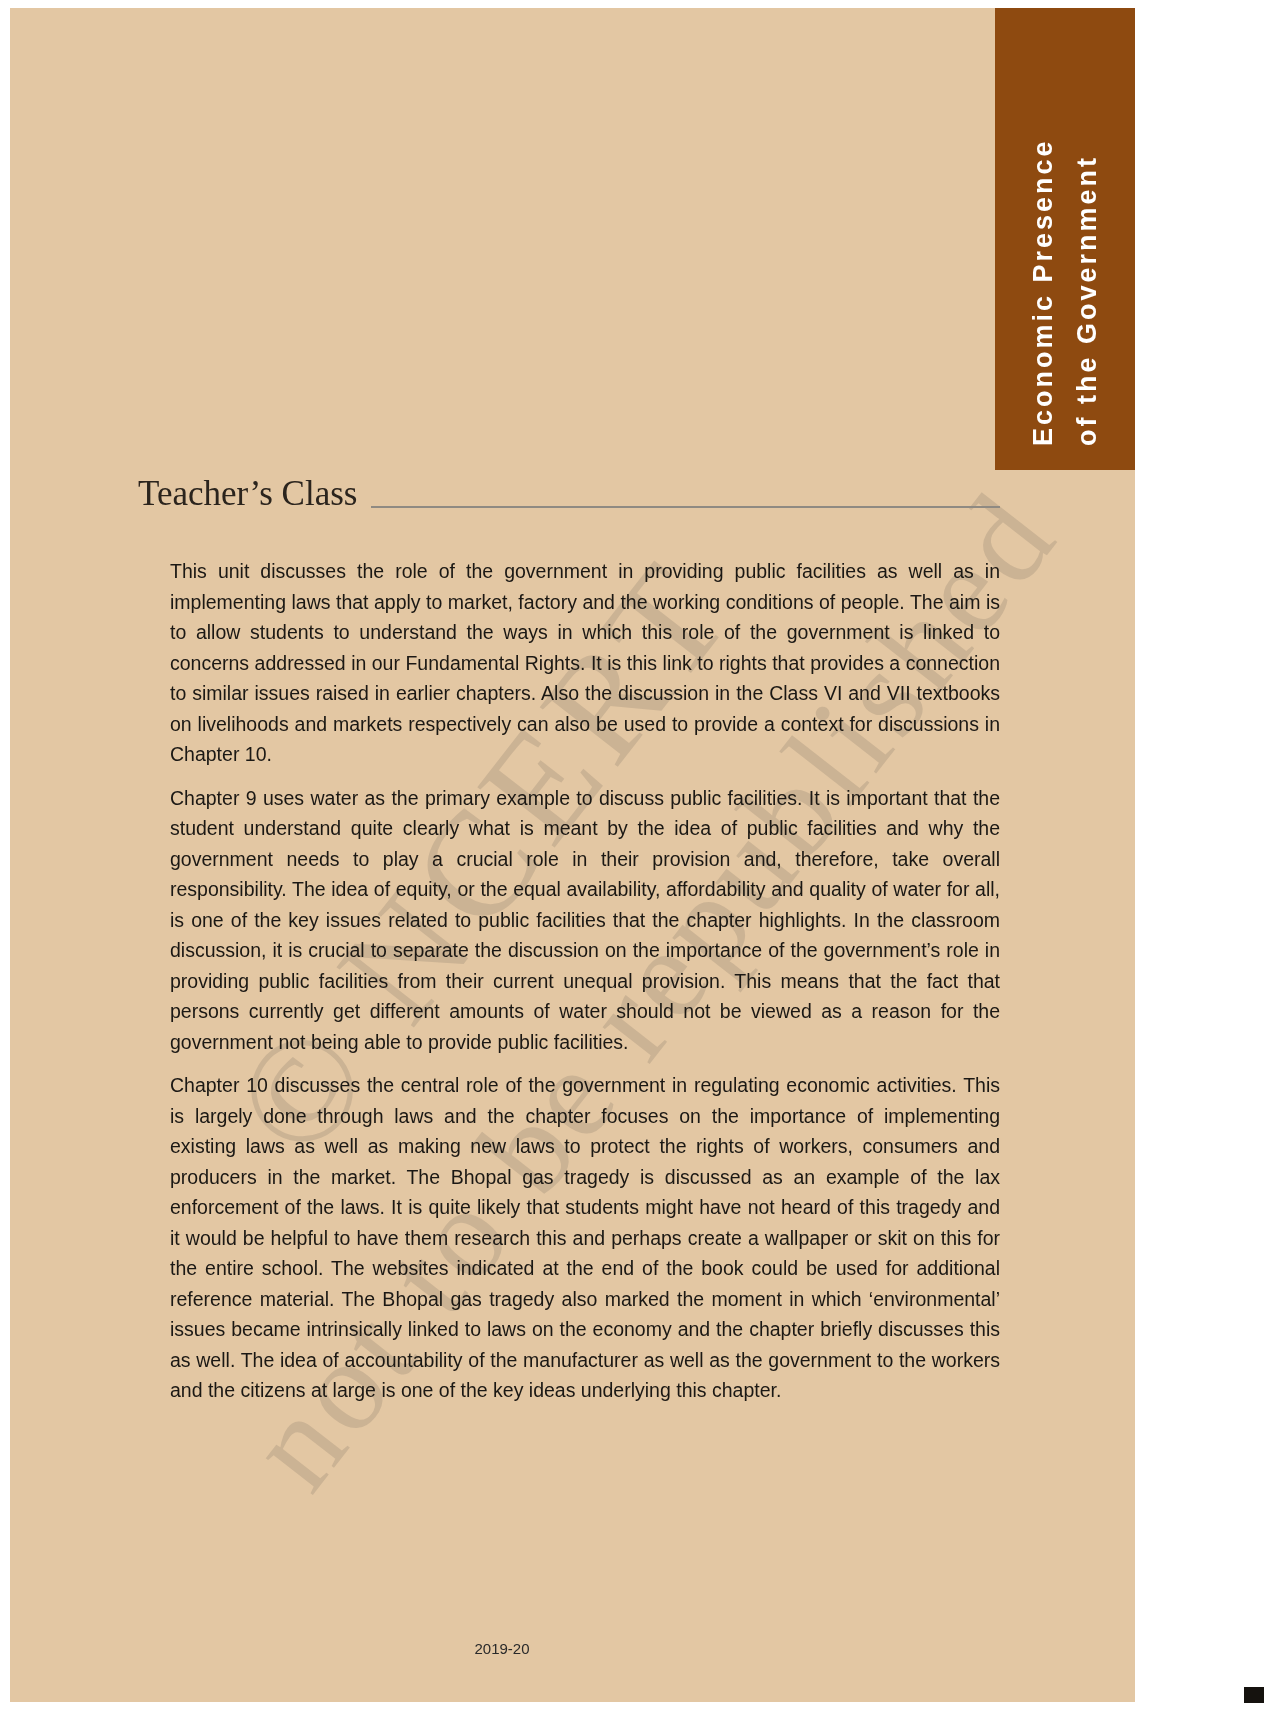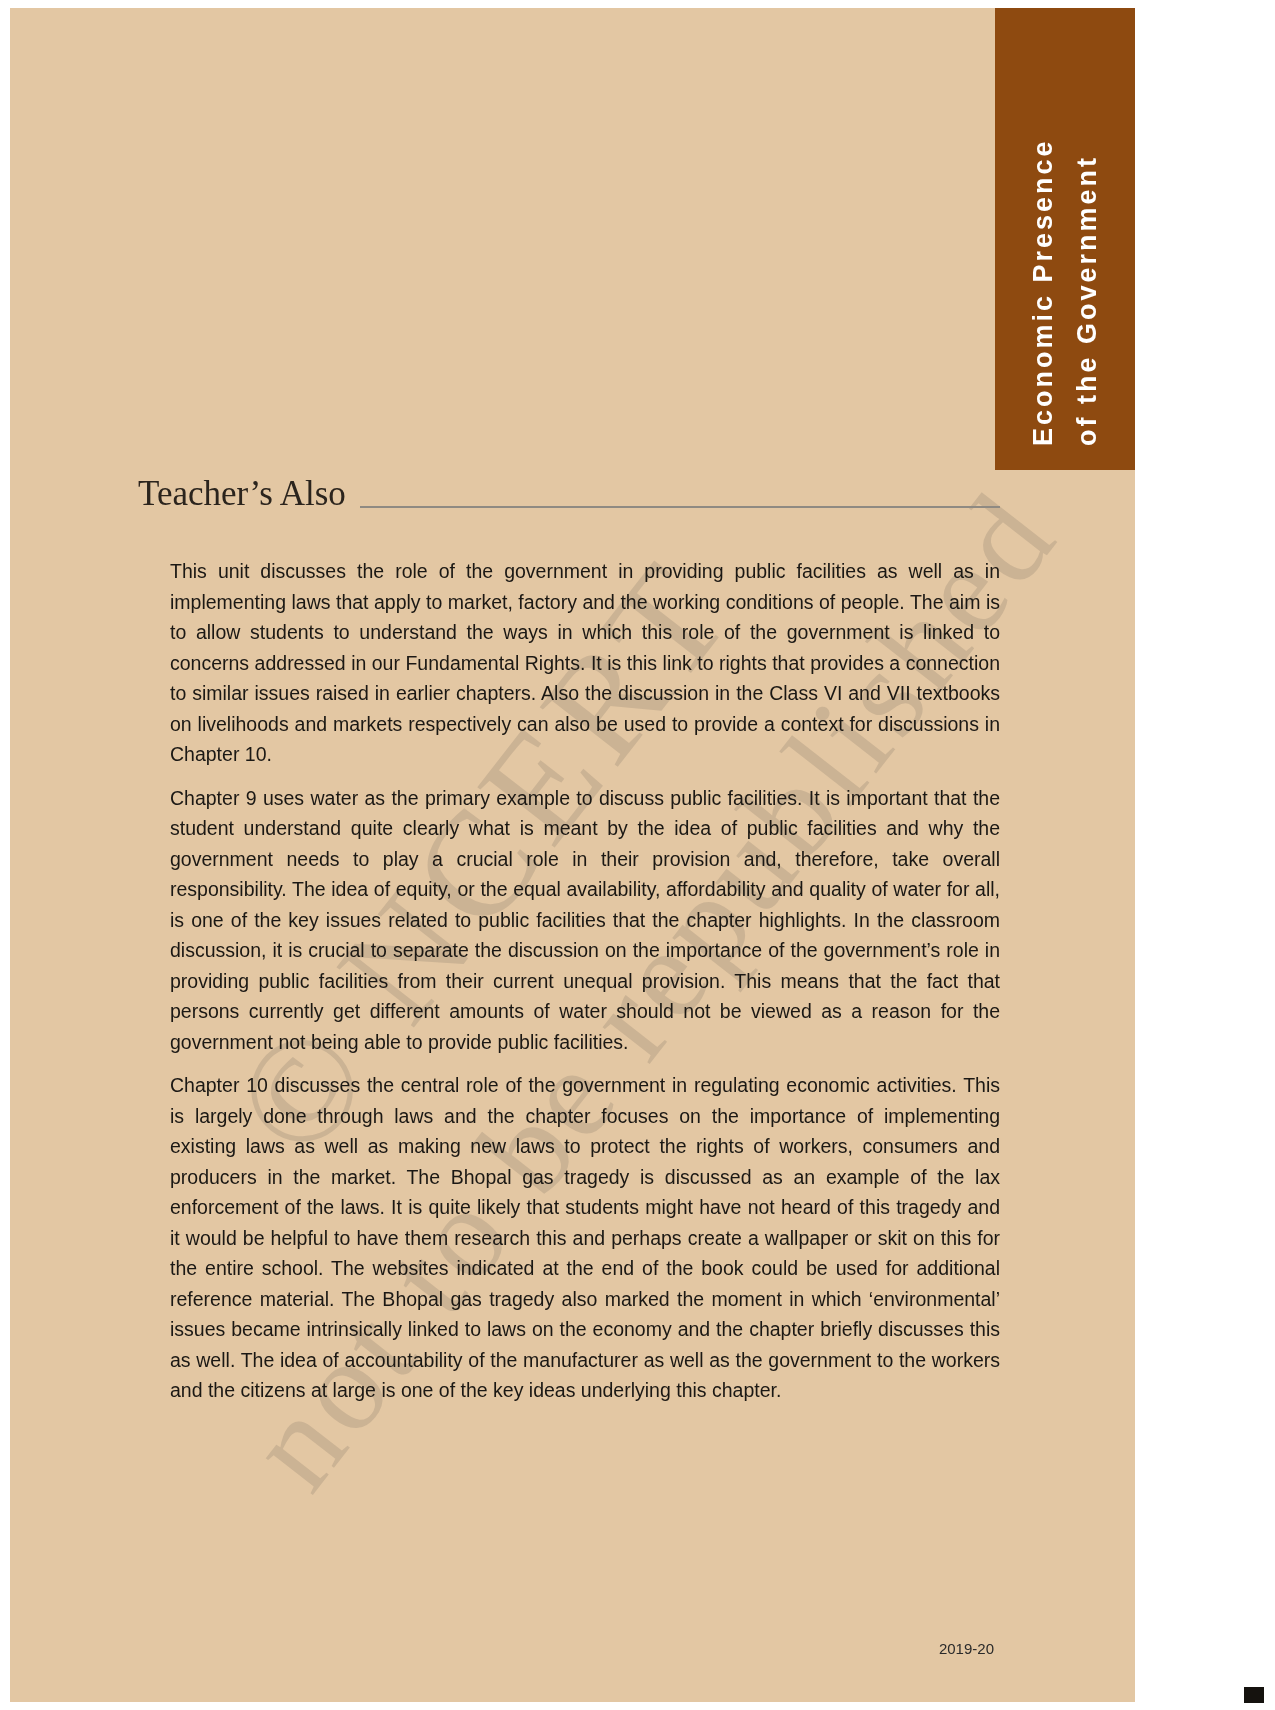--- a/index.html
+++ b/index.html
@@ -119,21 +119,21 @@
     margin-bottom: 13px;
     margin-left: 32px;
   }
 
   
   .footer {
     position: absolute;
     left: 0;
     top: 1632px;
     width: 984px;
-    text-align: right;
+    text-align: center;
     font-size: 15px;
     color: #2a2a2a;
     z-index: 2;
   }
 
   
   .corner-mark {
     position: absolute;
     left: 1244px;
     top: 1687px;
@@ -155,21 +155,21 @@
   </div>
 
   <div class="tab">
     <div class="tab-inner">
       <div class="tab-line">Economic Presence</div>
       <div class="tab-line">of the Government</div>
     </div>
   </div>
 
   <div class="title-row">
-    <span class="title">Teacher’s Also</span>
+    <span class="title">Teacher’s Class</span>
     <span class="title-rule"></span>
   </div>
 
   <div class="body-text">
     <p>This unit discusses the role of the government in providing public facilities as well as in implementing laws that apply to market, factory and the working conditions of people. The aim is to allow students to understand the ways in which this role of the government is linked to concerns addressed in our Fundamental Rights. It is this link to rights that provides a connection to similar issues raised in earlier chapters. Also the discussion in the Class VI and VII textbooks on livelihoods and markets respectively can also be used to provide a context for discussions in Chapter 10.</p>
     <p>Chapter 9 uses water as the primary example to discuss public facilities. It is important that the student understand quite clearly what is meant by the idea of public facilities and why the government needs to play a crucial role in their provision and, therefore, take overall responsibility. The idea of equity, or the equal availability, affordability and quality of water for all, is one of the key issues related to public facilities that the chapter highlights. In the classroom discussion, it is crucial to separate the discussion on the importance of the government’s role in providing public facilities from their current unequal provision. This means that the fact that persons currently get different amounts of water should not be viewed as a reason for the government not being able to provide public facilities.</p>
     <p>Chapter 10 discusses the central role of the government in regulating economic activities. This is largely done through laws and the chapter focuses on the importance of implementing existing laws as well as making new laws to protect the rights of workers, consumers and producers in the market. The Bhopal gas tragedy is discussed as an example of the lax enforcement of the laws. It is quite likely that students might have not heard of this tragedy and it would be helpful to have them research this and perhaps create a wallpaper or skit on this for the entire school. The websites indicated at the end of the book could be used for additional reference material. The Bhopal gas tragedy also marked the moment in which ‘environmental’ issues became intrinsically linked to laws on the economy and the chapter briefly discusses this as well. The idea of accountability of the manufacturer as well as the government to the workers and the citizens at large is one of the key ideas underlying this chapter.</p>
   </div>
 
   <div class="footer">2019-20</div>

